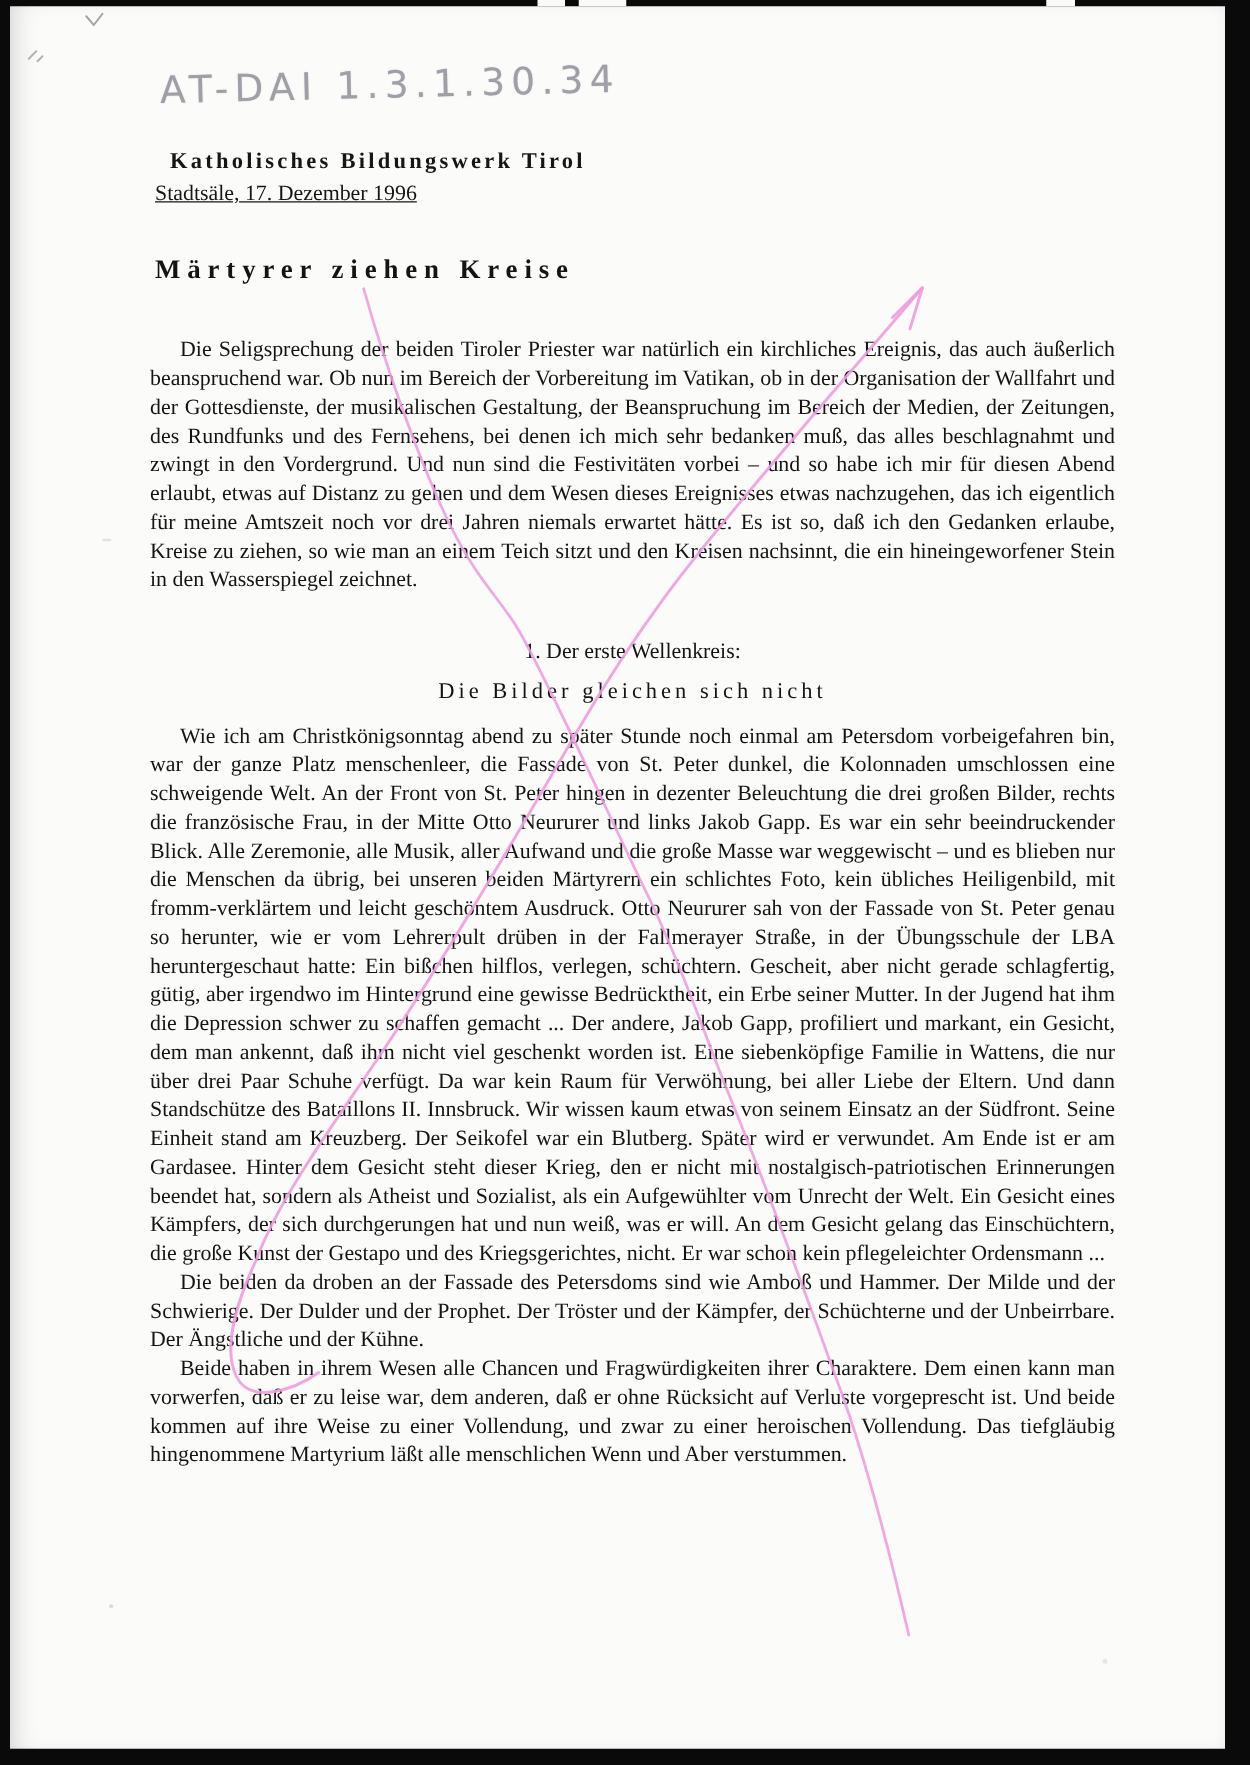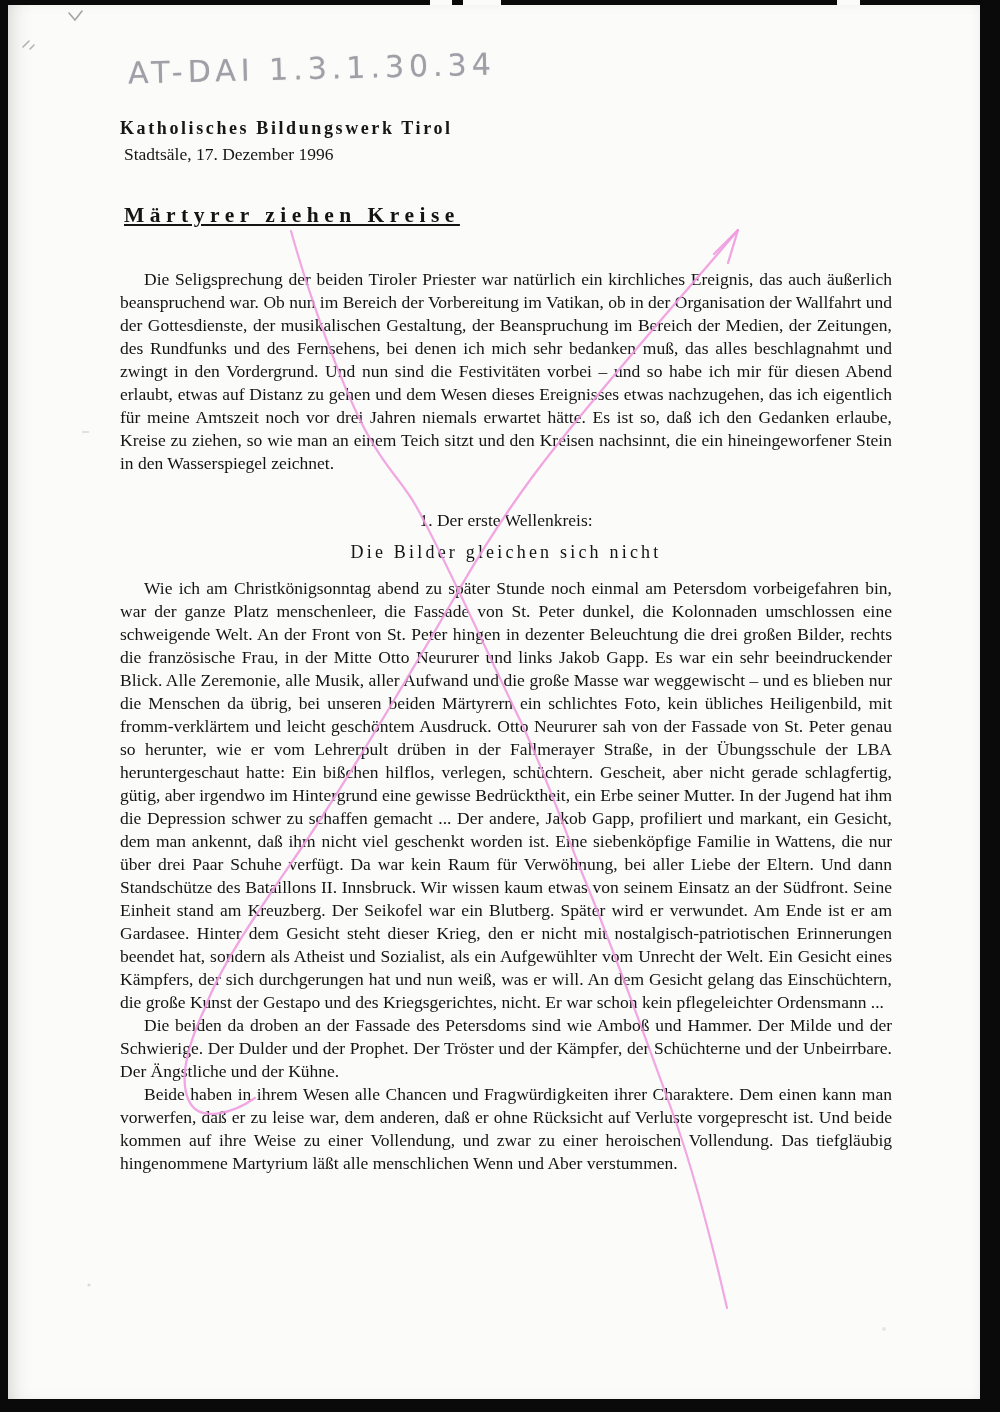--- a/index.html
+++ b/index.html
@@ -20,33 +20,32 @@
 
   .handwritten{
     position:absolute;left:120px;top:46px;
     font-family:"DejaVu Sans", sans-serif;
     font-size:30px;color:#90909a;letter-spacing:5px;
     transform:rotate(-1.4deg);opacity:.85;
     text-shadow:0 0 1px rgba(140,140,150,.5);
     white-space:nowrap;
   }
   .org{
-    position:absolute;left:112px;top:113px;
+    position:absolute;left:128px;top:113px;
     font-size:18px;color:#161616;letter-spacing:2.6px;font-weight:600;
     white-space:nowrap;
   }
   .venue{
     position:absolute;left:116px;top:139px;
-    font-size:17.5px;color:#161616;white-space:nowrap;
+    font-size:17.5px;color:#161616;white-space:nowrap;text-decoration:underline;
   }
   .doctitle{
     position:absolute;left:116px;top:198px;margin:0;
     font-size:21.5px;font-weight:600;color:#141414;letter-spacing:5.5px;
     white-space:nowrap;
-    text-decoration:underline;
   }
   .textblock{
     position:absolute;left:112px;top:263px;width:772px;
     font-size:17.5px;line-height:23px;color:#141414;
     text-align:justify;
   }
   .textblock p{margin:0;text-indent:24px;}
   .textblock p.h-num{margin-top:34px;text-indent:0;text-align:center;}
   .textblock p.h-sp{margin-top:9px;text-indent:0;text-align:center;letter-spacing:3.2px;font-size:18px;}
   .textblock p.para-images{margin-top:13px;}

